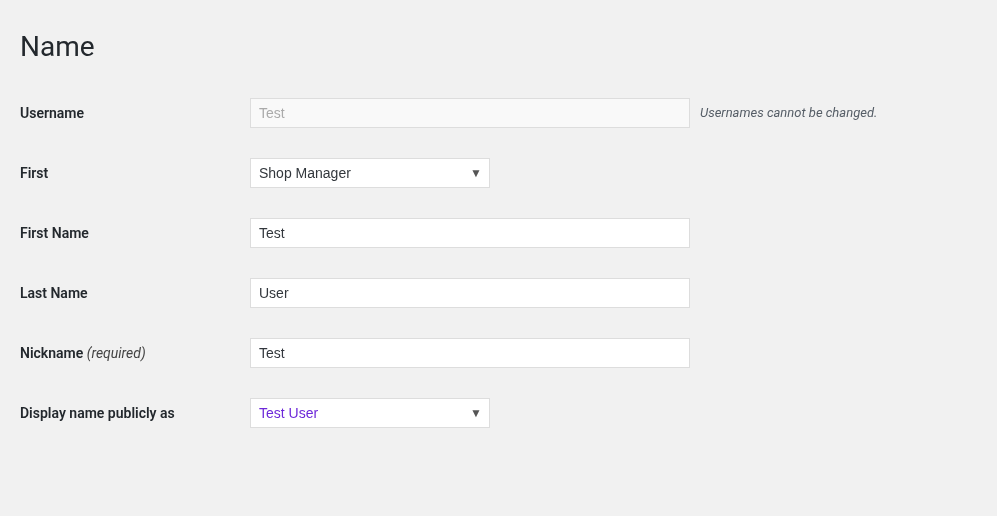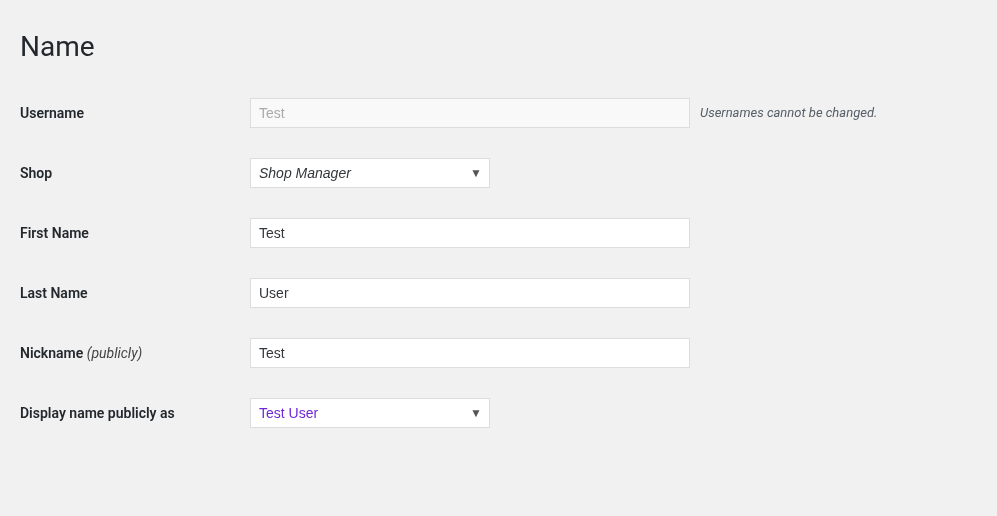--- a/index.html
+++ b/index.html
@@ -100,21 +100,20 @@
       padding: 6px 8px;
       border: 1px solid #ddd;
       border-radius: 0;
       background-color: #fff;
       color: #32373c;
       font-size: 14px;
       appearance: none;
       -webkit-appearance: none;
       background-image: none;
       cursor: pointer;
-      font-style: italic;
     }
 
     .select-wrapper {
       position: relative;
       display: inline-block;
     }
 
     .select-wrapper select {
       padding-right: 28px;
     }
@@ -158,21 +157,21 @@
       <td class="input-col">
         <div class="username-wrapper">
           <input class="username-input" type="text" readonly="" value="Test" style="">
           <span class="username-hint">Usernames cannot be changed.</span>
         </div>
       </td>
     </tr>
 
     <tr>
       <td class="label-col">
-        <label>Shop</label>
+        <label>First</label>
       </td>
       <td class="input-col">
         <div class="select-wrapper">
           <select class="role-select">
             <option>Shop Manager</option>
             <option>Administrator</option>
             <option>Editor</option>
             <option>Author</option>
             <option>Contributor</option>
             <option>Subscriber</option>
@@ -198,21 +197,21 @@
       </td>
       <td class="input-col">
         <input class="text-input" type="text" value="User" style="">
       </td>
     </tr>
 
     <tr>
       <td class="label-col">
         <label>
           <span>Nickname</span>
-          <em>(publicly)</em>
+          <em>(required)</em>
         </label>
       </td>
       <td class="input-col">
         <input class="text-input" type="text" value="Test" style="">
       </td>
     </tr>
 
     <tr>
       <td class="label-col">
         <label>Display name publicly as</label>

